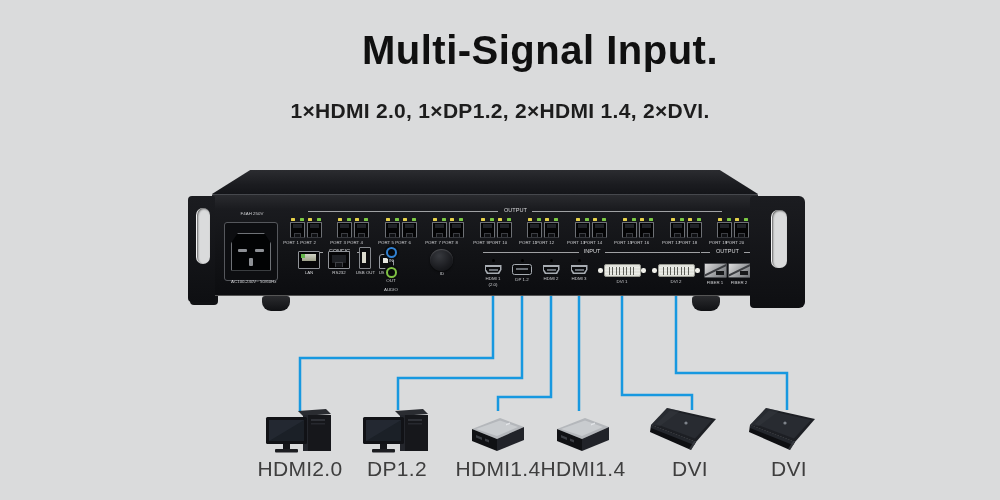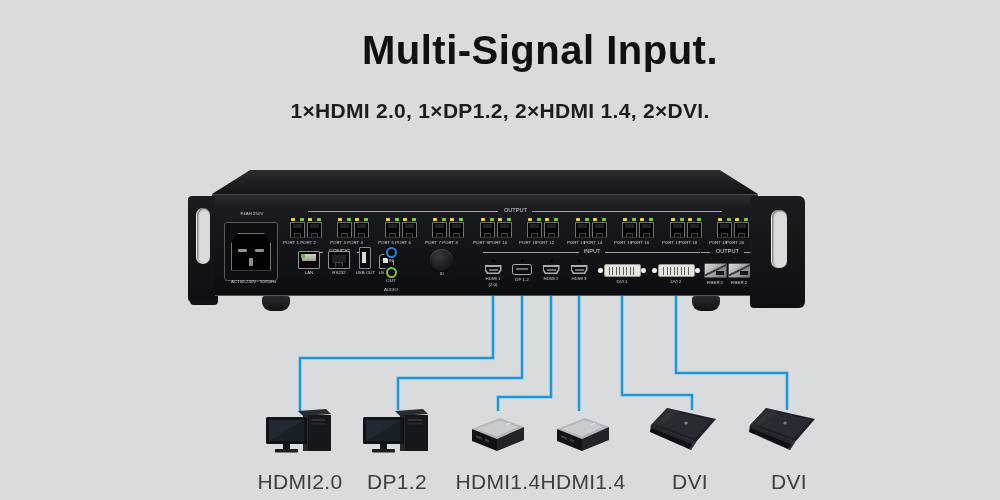--- a/index.html
+++ b/index.html
@@ -151,21 +151,21 @@
   #lines{position:absolute;left:0;top:0;pointer-events:none}
   #lines polyline{fill:none;stroke:var(--accent,#1798e0);stroke-width:2.5px}
   
   .source-col{position:absolute;top:400px;width:130px;transform:translateX(-50%);
     display:flex;flex-direction:column;align-items:center}
   .icon-wrap{height:54px;display:flex;align-items:flex-end;justify-content:center}
   .icon-svg{display:none}
   .source-col.desktop .icon-desktop{display:block}
   .source-col.minipc .icon-minipc{display:block}
   .source-col.laptop .icon-laptop{display:block}
-  .source-label{margin-top:16px;font-size:21px;color:#3e3e3e;letter-spacing:.3px}
+  .source-label{margin-top:3px;font-size:21px;color:#3e3e3e;letter-spacing:.3px}
   #sources .source-col:nth-of-type(1){left:300px}
   #sources .source-col:nth-of-type(2){left:397px}
   #sources .source-col:nth-of-type(3){left:498px}
   #sources .source-col:nth-of-type(4){left:583px}
   #sources .source-col:nth-of-type(5){left:690px}
   #sources .source-col:nth-of-type(6){left:789px}
 </style>
 </head>
 <body style="background: rgb(218, 219, 220);">
 

